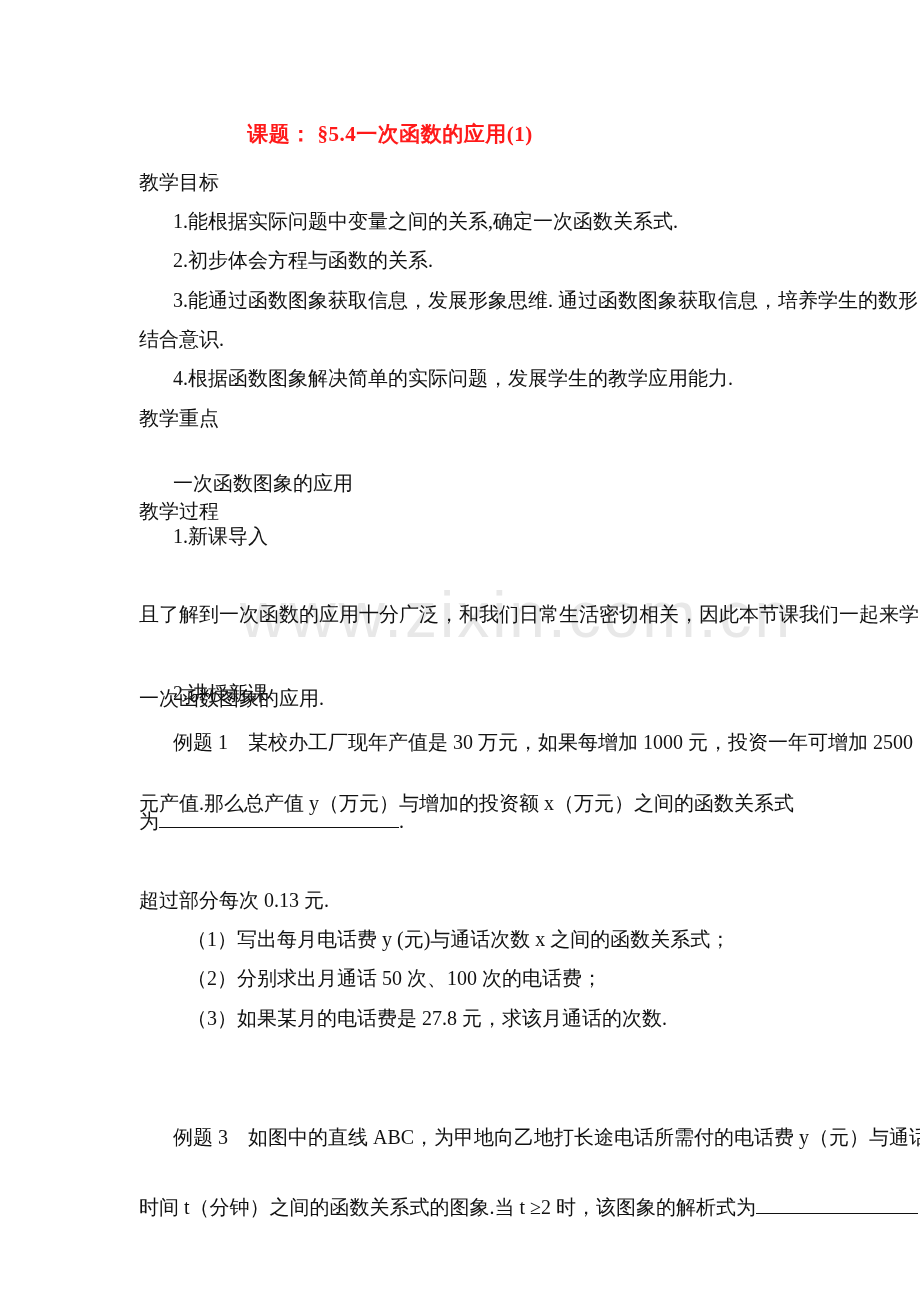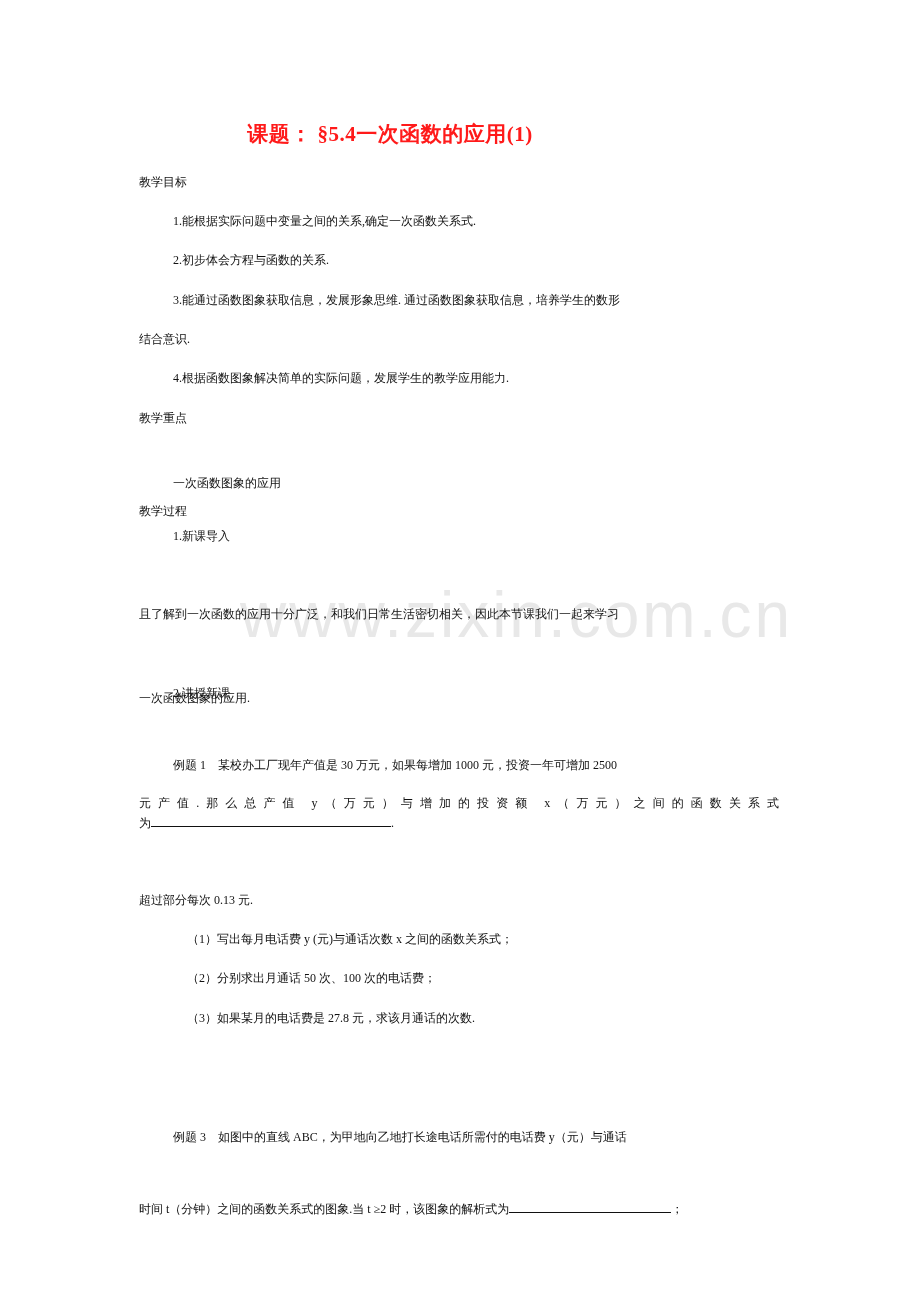--- a/index.html
+++ b/index.html
@@ -29,21 +29,21 @@
       width: 780px;
       text-align: center;
       font-size: 21px;
       font-weight: bold;
       color: #ff1a1a;
       letter-spacing: 0.5px;
     }
     .line {
       position: absolute;
       left: 139px;
-      font-size: 12px;
+      font-size: 20px;
       line-height: 20px;
       white-space: nowrap;
     }
     .indent {
       left: 173px;
     }
     .indent2 {
       left: 187px;
     }
     .justify {
@@ -91,21 +91,21 @@
   <div class="line indent" style="top:473px;">一次函数图象的应用</div>
 
   <div class="line" style="top:501px;">教学过程</div>
   <div class="line indent" style="top:526px;">1.新课导入</div>
 
   <div class="line" style="top:604px;">且了解到一次函数的应用十分广泛，和我们日常生活密切相关，因此本节课我们一起来学习</div>
   <div class="line" style="top:644px;margin-top:44px;">一次函数图象的应用.</div>
 
   <div class="line indent" style="top:683px;">2.讲授新课</div>
 
-  <div class="line indent" style="top:755px;">例题 1　某校办工厂现年产值是 30 万元，如果每增加 1000 元，投资一年可增加 2500</div>
+  <div class="line indent" style="top:732px;">例题 1　某校办工厂现年产值是 30 万元，如果每增加 1000 元，投资一年可增加 2500</div>
   <div class="line justify" style="top:793px;">元产值.那么总产值 y（万元）与增加的投资额 x（万元）之间的函数关系式</div>
   <div class="line" style="top:811px;">
     <span>为</span><span class="blank" style="width:240px;"></span><span>.</span>
   </div>
 
   <div class="line" style="top:890px;">超过部分每次 0.13 元.</div>
   <div class="line indent2" style="top:929px;">（1）写出每月电话费 y (元)与通话次数 x 之间的函数关系式；</div>
   <div class="line indent2" style="top:968px;">（2）分别求出月通话 50 次、100 次的电话费；</div>
   <div class="line indent2" style="top:1008px;">（3）如果某月的电话费是 27.8 元，求该月通话的次数.</div>
 

